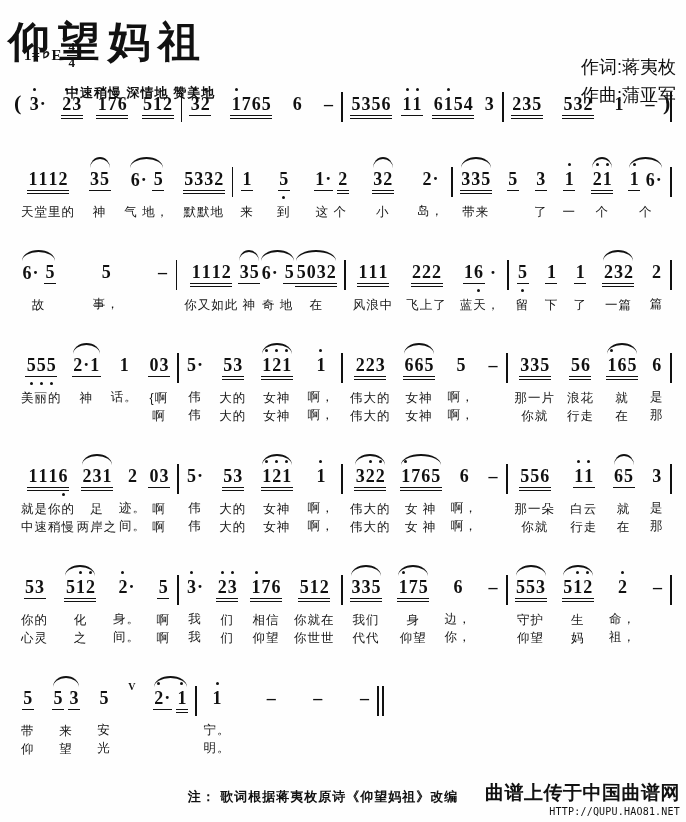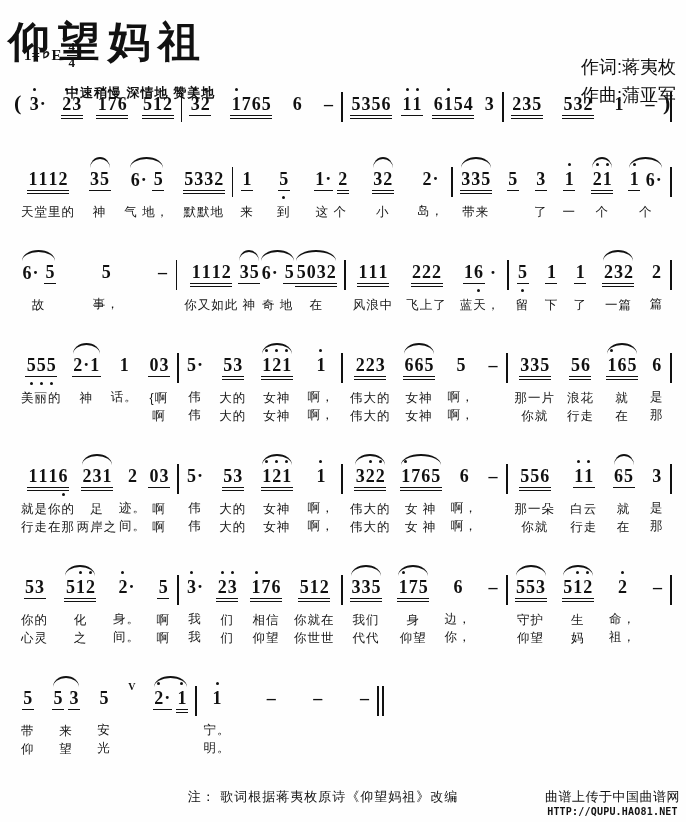--- a/index.html
+++ b/index.html
@@ -38,24 +38,24 @@
   .slur{position:absolute;top:-13px;left:1px;right:1px;height:9px;
         border-top:2px solid #111;border-radius:50% 50% 0 0 / 100% 100% 0 0;}
   .bar{flex:0 0 auto;width:1.6px;height:30px;background:#111;margin-top:12px;}
   .finalbar{display:flex;gap:3px;margin-top:12px;}
   .finalbar i{display:block;width:1.8px;height:30px;background:#111;}
   .symtok{font-family:"Liberation Serif",serif;font-size:22px;font-weight:700;margin-top:10px;}
   .breath{font-size:10px;font-weight:700;margin-top:8px;align-self:flex-start;}
   .lyr{height:17px;margin-top:1px;font-size:12.5px;letter-spacing:1px;white-space:nowrap;color:#151515;}
   
   .foot-note{position:absolute;left:0;right:60px;bottom:16px;text-align:center;font-size:13px;
-             font-weight:400;letter-spacing:1px;padding-left:20px;}
+             font-weight:700;letter-spacing:1px;padding-left:20px;}
   .site-block{position:absolute;right:6px;bottom:5px;text-align:right;}
-  .site{font-size:13px;font-weight:400;letter-spacing:0.5px;}
-  .url{font-family:"DejaVu Sans Mono",monospace;font-size:10px;font-weight:700;letter-spacing:0.2px;text-align:center;}
+  .site{font-size:19px;font-weight:700;letter-spacing:0.5px;}
+  .url{font-family:"DejaVu Sans Mono",monospace;font-size:10px;font-weight:400;letter-spacing:0.2px;}
 </style>
 </head>
 <body>
 
 <div class="page">
 
   <h1 class="title">仰望妈祖</h1>
 
   <div class="keysig">
     <span>1=</span>
@@ -523,21 +523,21 @@
         </div>
         <div class="bar"></div>
       </div>
       <div class="score-line">
         <div class="measure">
           <div class="cell">
             <span class="tok">
               <span class="part u2"><span class="ch">1</span><span class="ch">1</span><span class="ch">1</span><span class="ch">6<i class="ld"></i></span></span>
             </span>
             <div class="lyr">就是你的</div>
-            <div class="lyr">行走在那</div>
+            <div class="lyr">中速稍慢</div>
           </div>
           <div class="cell">
             <span class="tok">
               <span class="part u2"><span class="ch">2</span><span class="ch">3</span><span class="ch">1</span></span>
               <i class="slur"></i>
             </span>
             <div class="lyr">足</div>
             <div class="lyr">两岸之</div>
           </div>
           <div class="cell">

